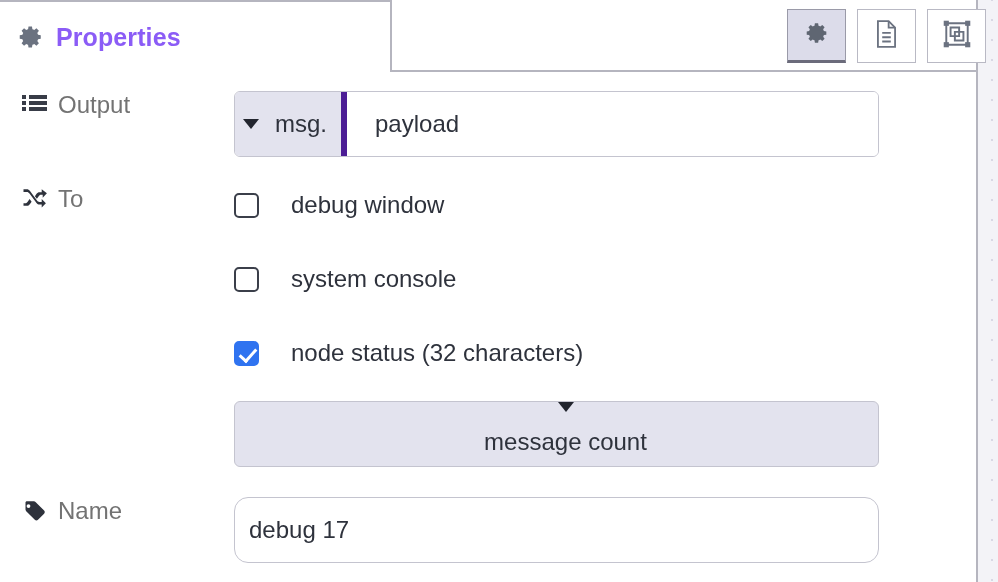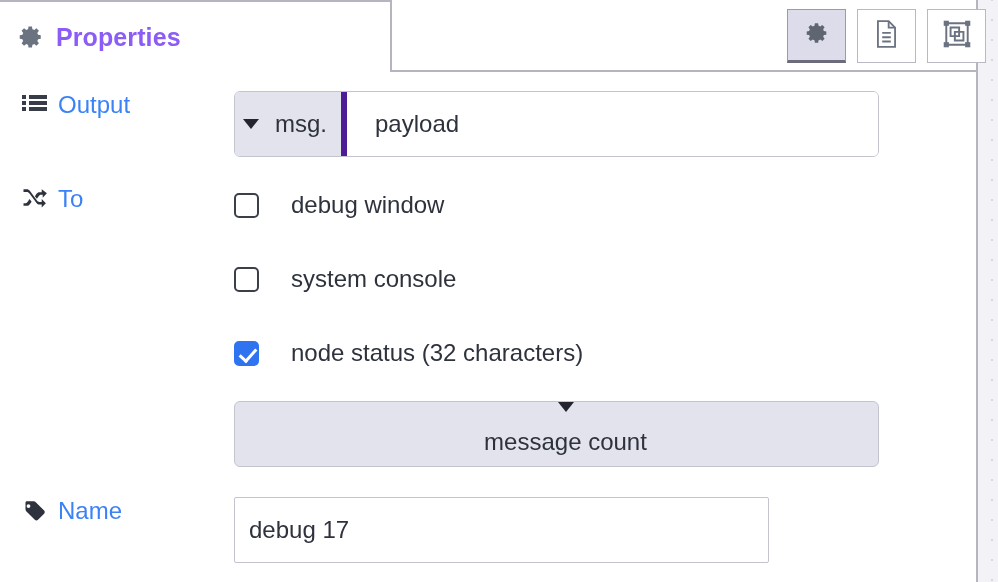--- a/index.html
+++ b/index.html
@@ -108,21 +108,21 @@
     left: 0;
     width: 978px;
     display: flex;
     align-items: flex-start;
   }
   .row-label {
     width: 234px;
     display: flex;
     align-items: center;
     padding-left: 22px;
-    color: #3b82f6;
+    color: #737373;
     font-size: 24px;
   }
   .row-label .lbl-icon {
     margin-right: 11px;
     display: flex;
     align-items: center;
   }
 
   
   .typed-input {
@@ -208,24 +208,24 @@
     align-items: center;
     gap: 16px;
     padding-left: 18px;
     font-size: 24px;
     color: #2e323c;
     cursor: pointer;
   }
 
   
   .text-input {
-    width: 535px;
+    width: 645px;
     height: 66px;
     border: 1px solid #c4c4cf;
-    border-radius: 2px;
+    border-radius: 14px;
     background: #ffffff;
     display: flex;
     align-items: center;
     padding-left: 14px;
     font-size: 24px;
     color: #2e323c;
     cursor: text;
   }
 </style>
 </head>

